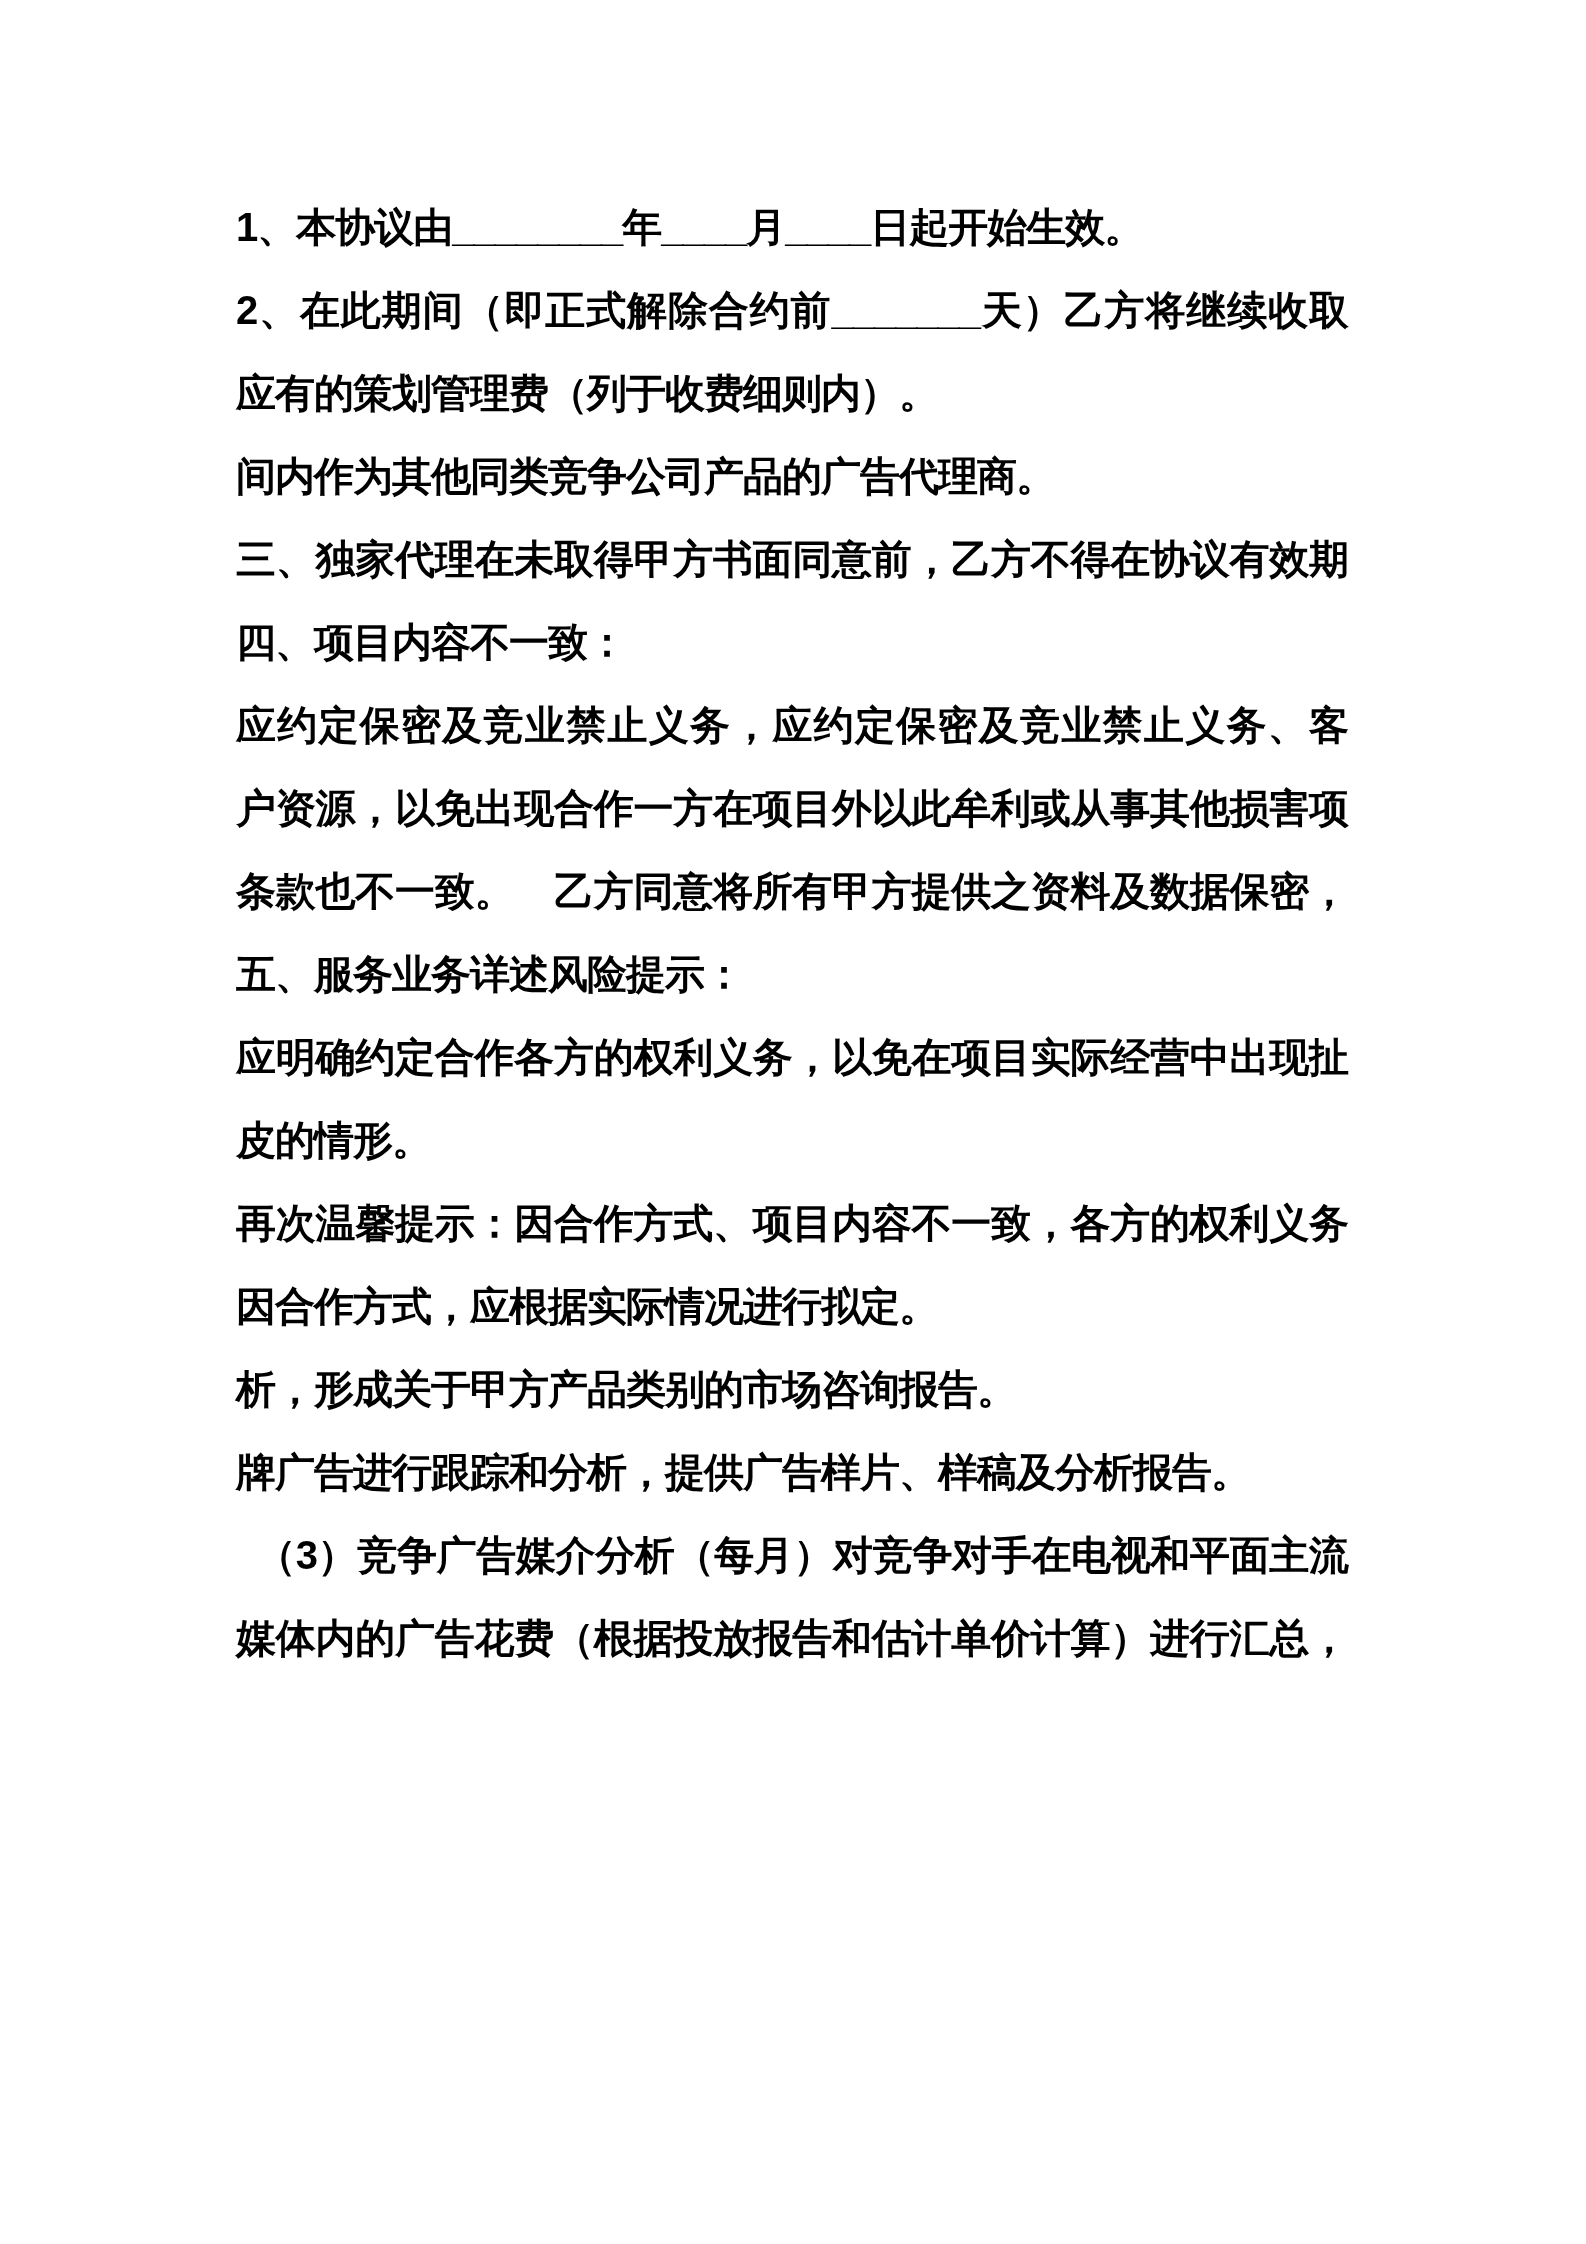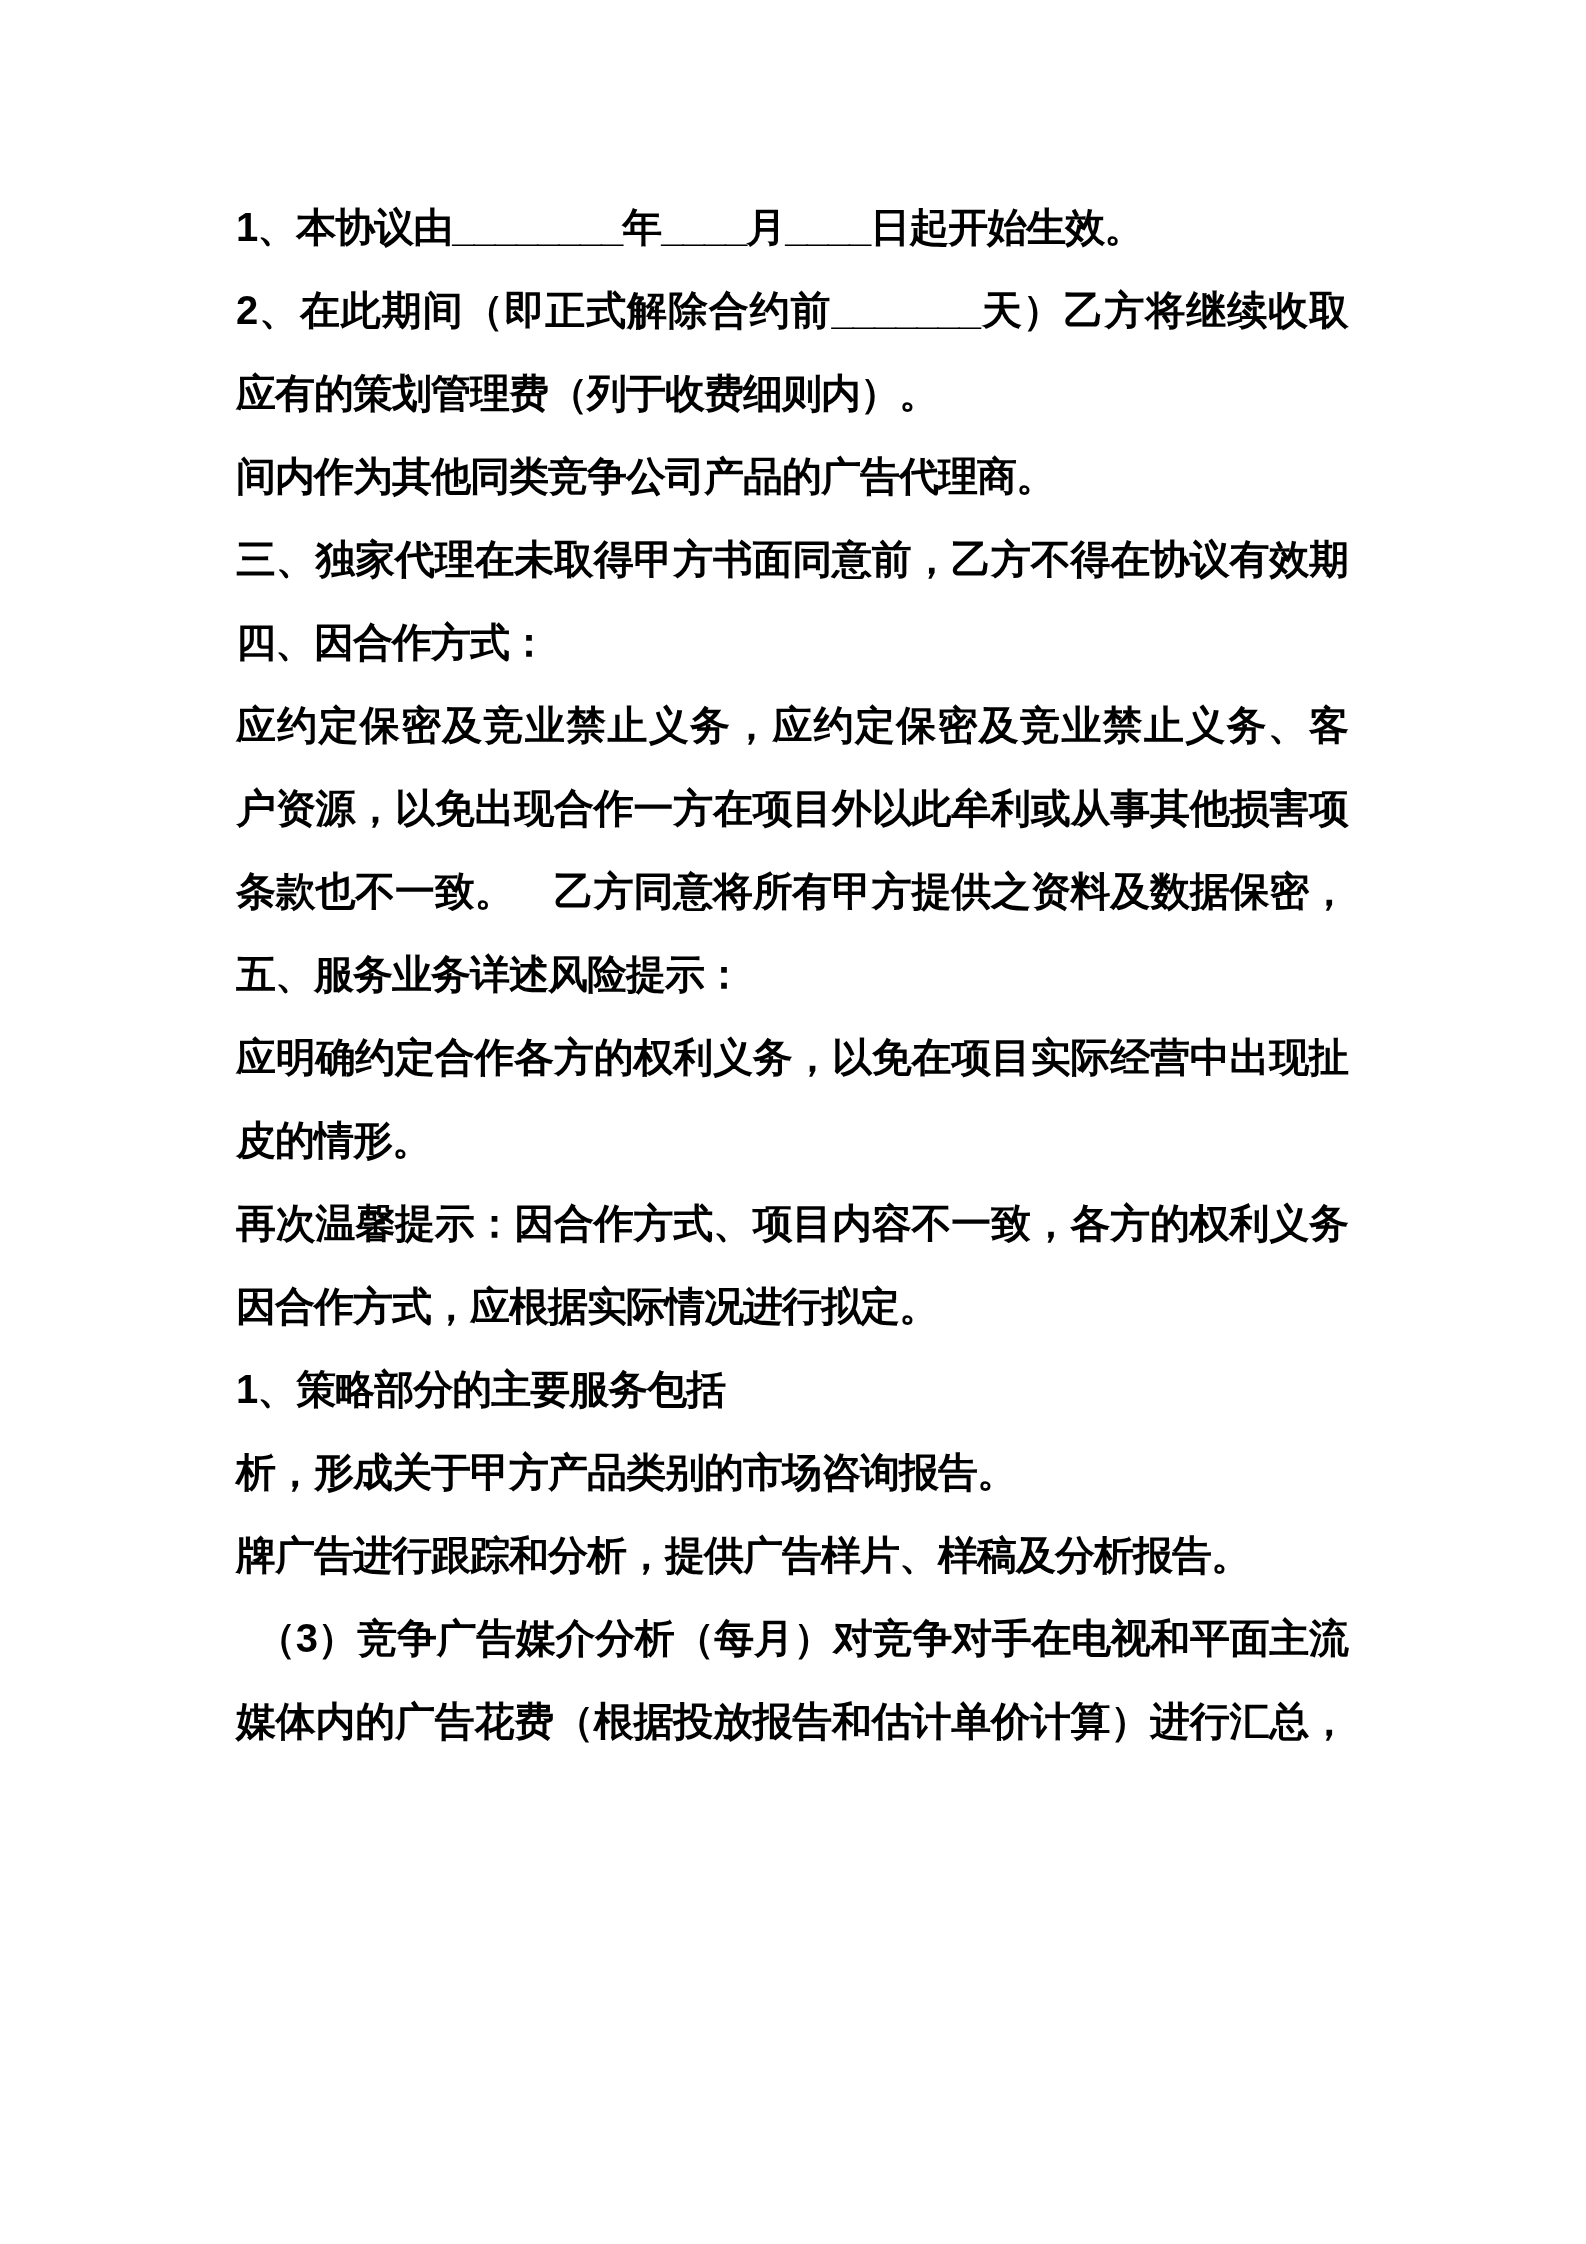--- a/index.html
+++ b/index.html
@@ -44,28 +44,27 @@
 </head>
 <body>
 
 <div class="page">
   <div class="text-block">
       <div class="line">1、本协议由________年____月____日起开始生效。</div>
       <div class="line fill">2、在此期间（即正式解除合约前_______天）乙方将继续收取</div>
       <div class="line">应有的策划管理费（列于收费细则内）。</div>
       <div class="line">间内作为其他同类竞争公司产品的广告代理商。</div>
       <div class="line fill">三、独家代理在未取得甲方书面同意前，乙方不得在协议有效期</div>
-      <div class="line">四、因合作方式：</div>
+      <div class="line">四、项目内容不一致：</div>
       <div class="line fill">应约定保密及竞业禁止义务，应约定保密及竞业禁止义务、客</div>
       <div class="line fill">户资源，以免出现合作一方在项目外以此牟利或从事其他损害项</div>
       <div class="line fill">条款也不一致。　乙方同意将所有甲方提供之资料及数据保密，</div>
       <div class="line">五、服务业务详述风险提示：</div>
       <div class="line fill">应明确约定合作各方的权利义务，以免在项目实际经营中出现扯</div>
       <div class="line">皮的情形。</div>
       <div class="line fill">再次温馨提示：因合作方式、项目内容不一致，各方的权利义务</div>
       <div class="line">因合作方式，应根据实际情况进行拟定。</div>
-      <div class="line">1、策略部分的主要服务包括</div>
       <div class="line">析，形成关于甲方产品类别的市场咨询报告。</div>
       <div class="line">牌广告进行跟踪和分析，提供广告样片、样稿及分析报告。</div>
       <div class="line fill indent">（3）竞争广告媒介分析（每月）对竞争对手在电视和平面主流</div>
       <div class="line fill">媒体内的广告花费（根据投放报告和估计单价计算）进行汇总，</div>
     </div>
 </div>
 
 </body></html>

